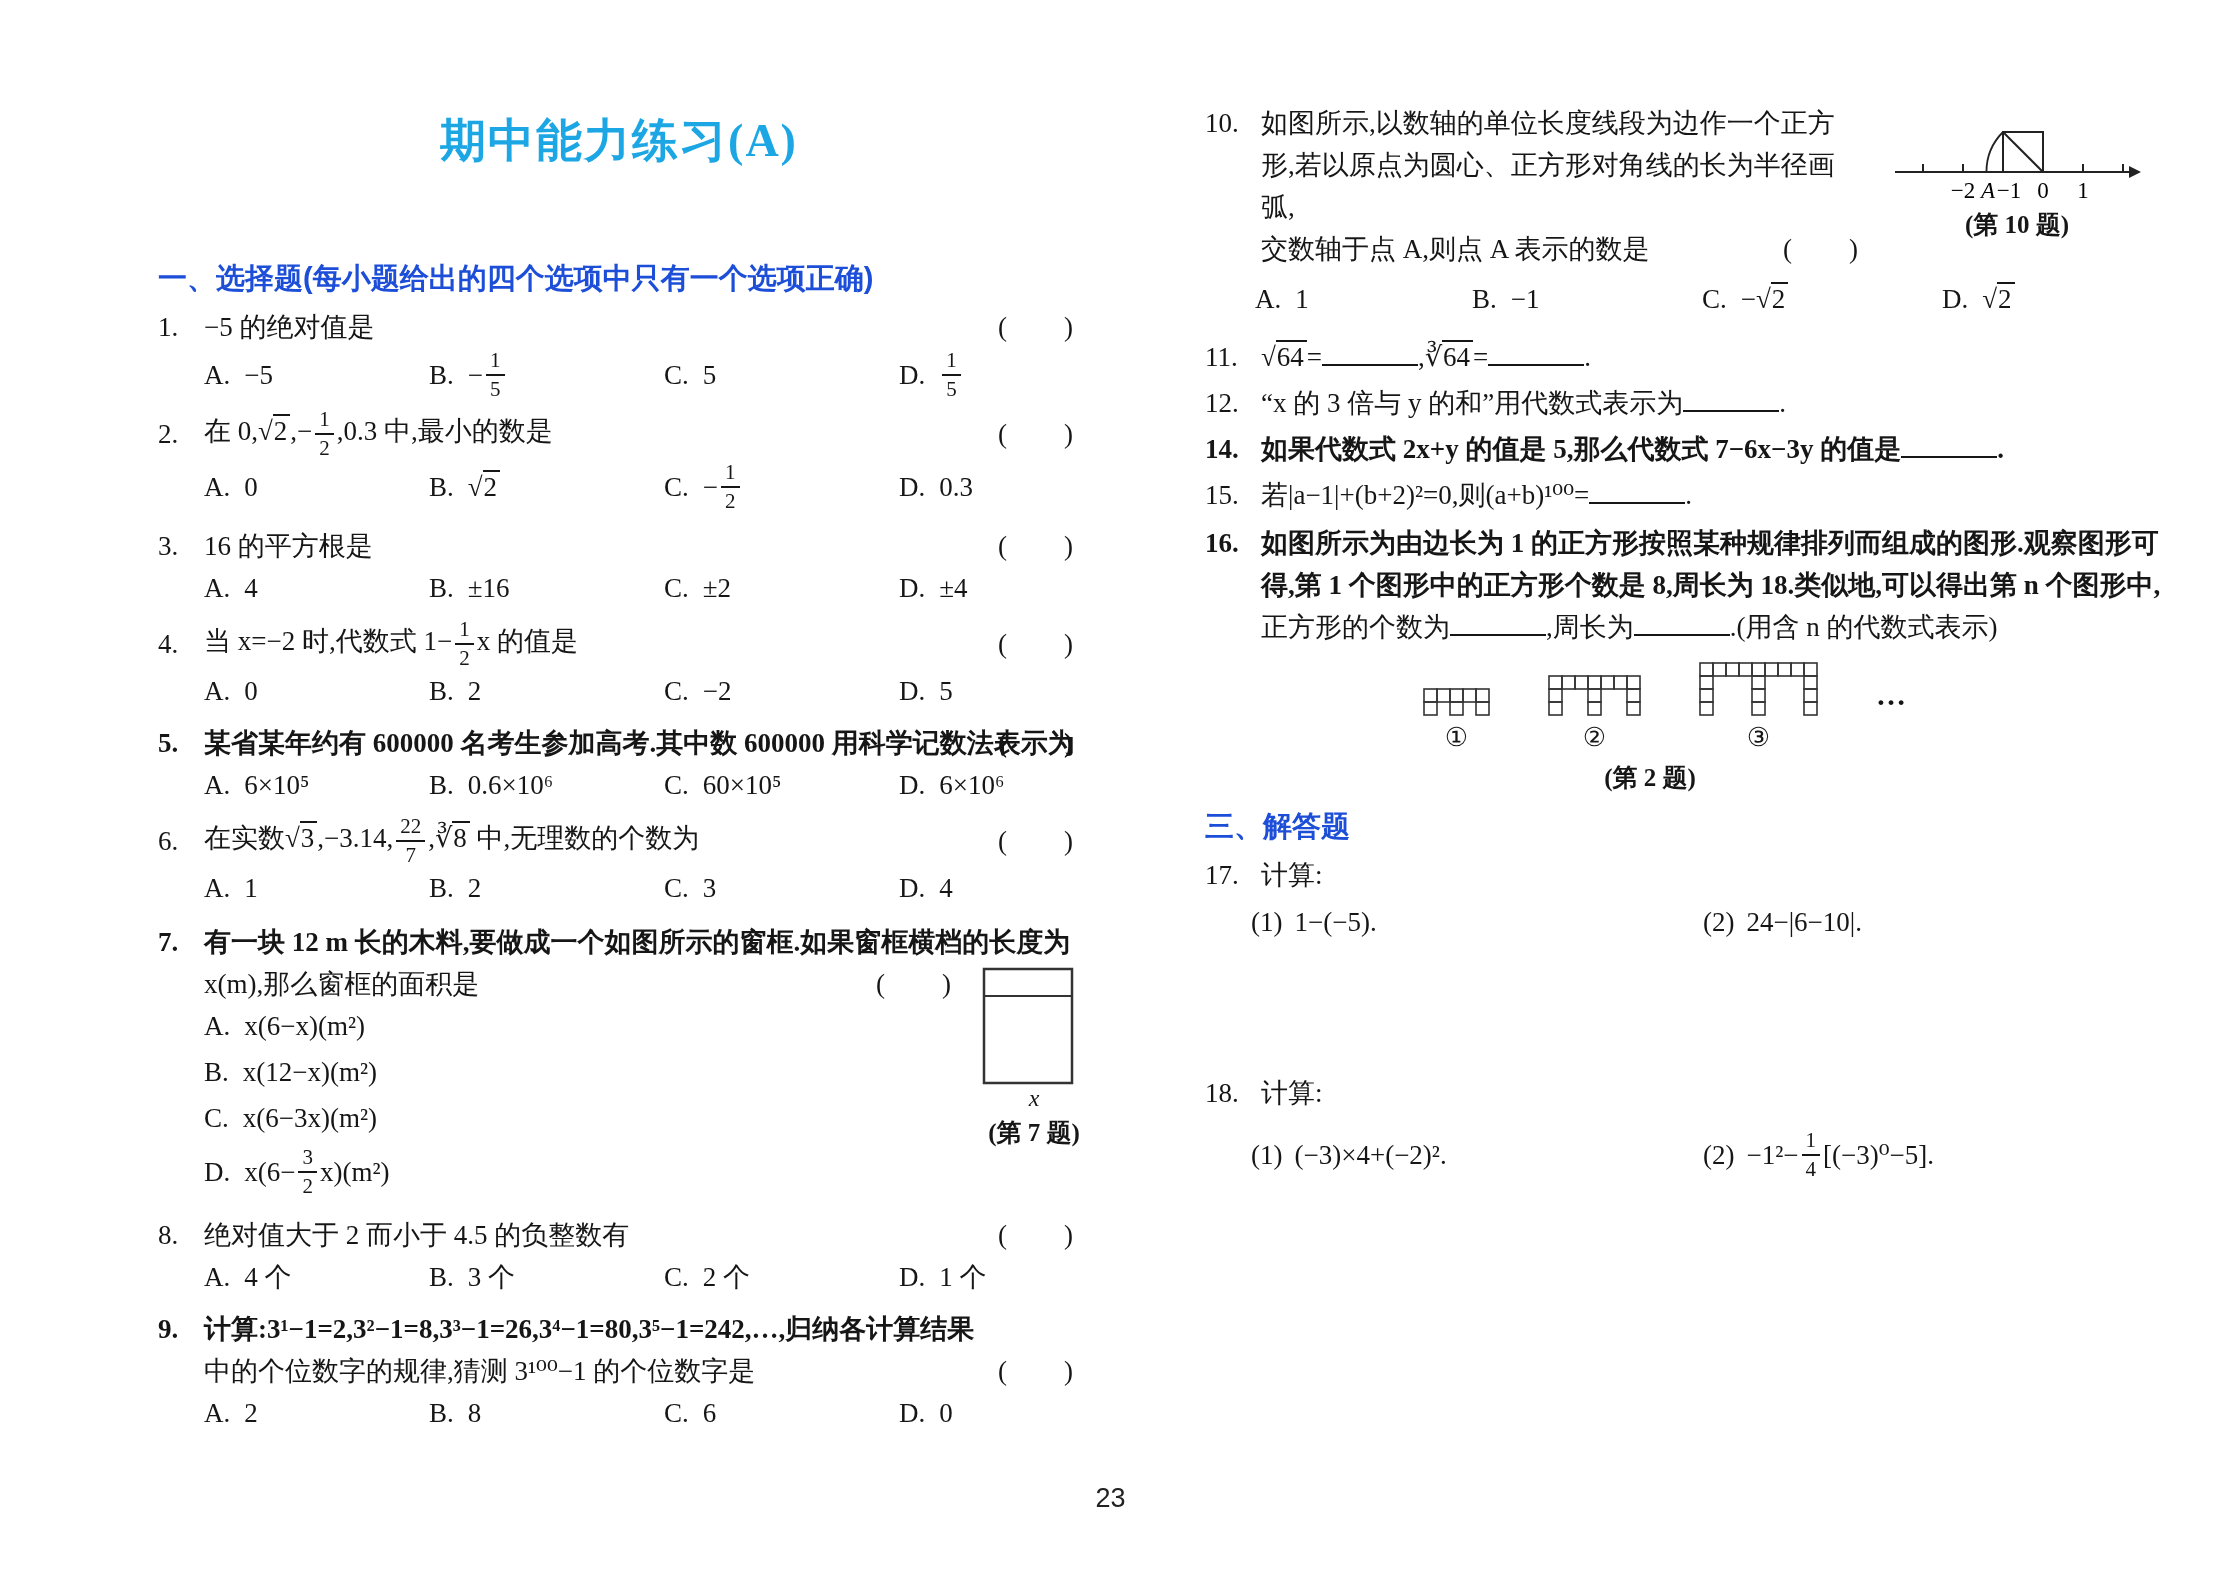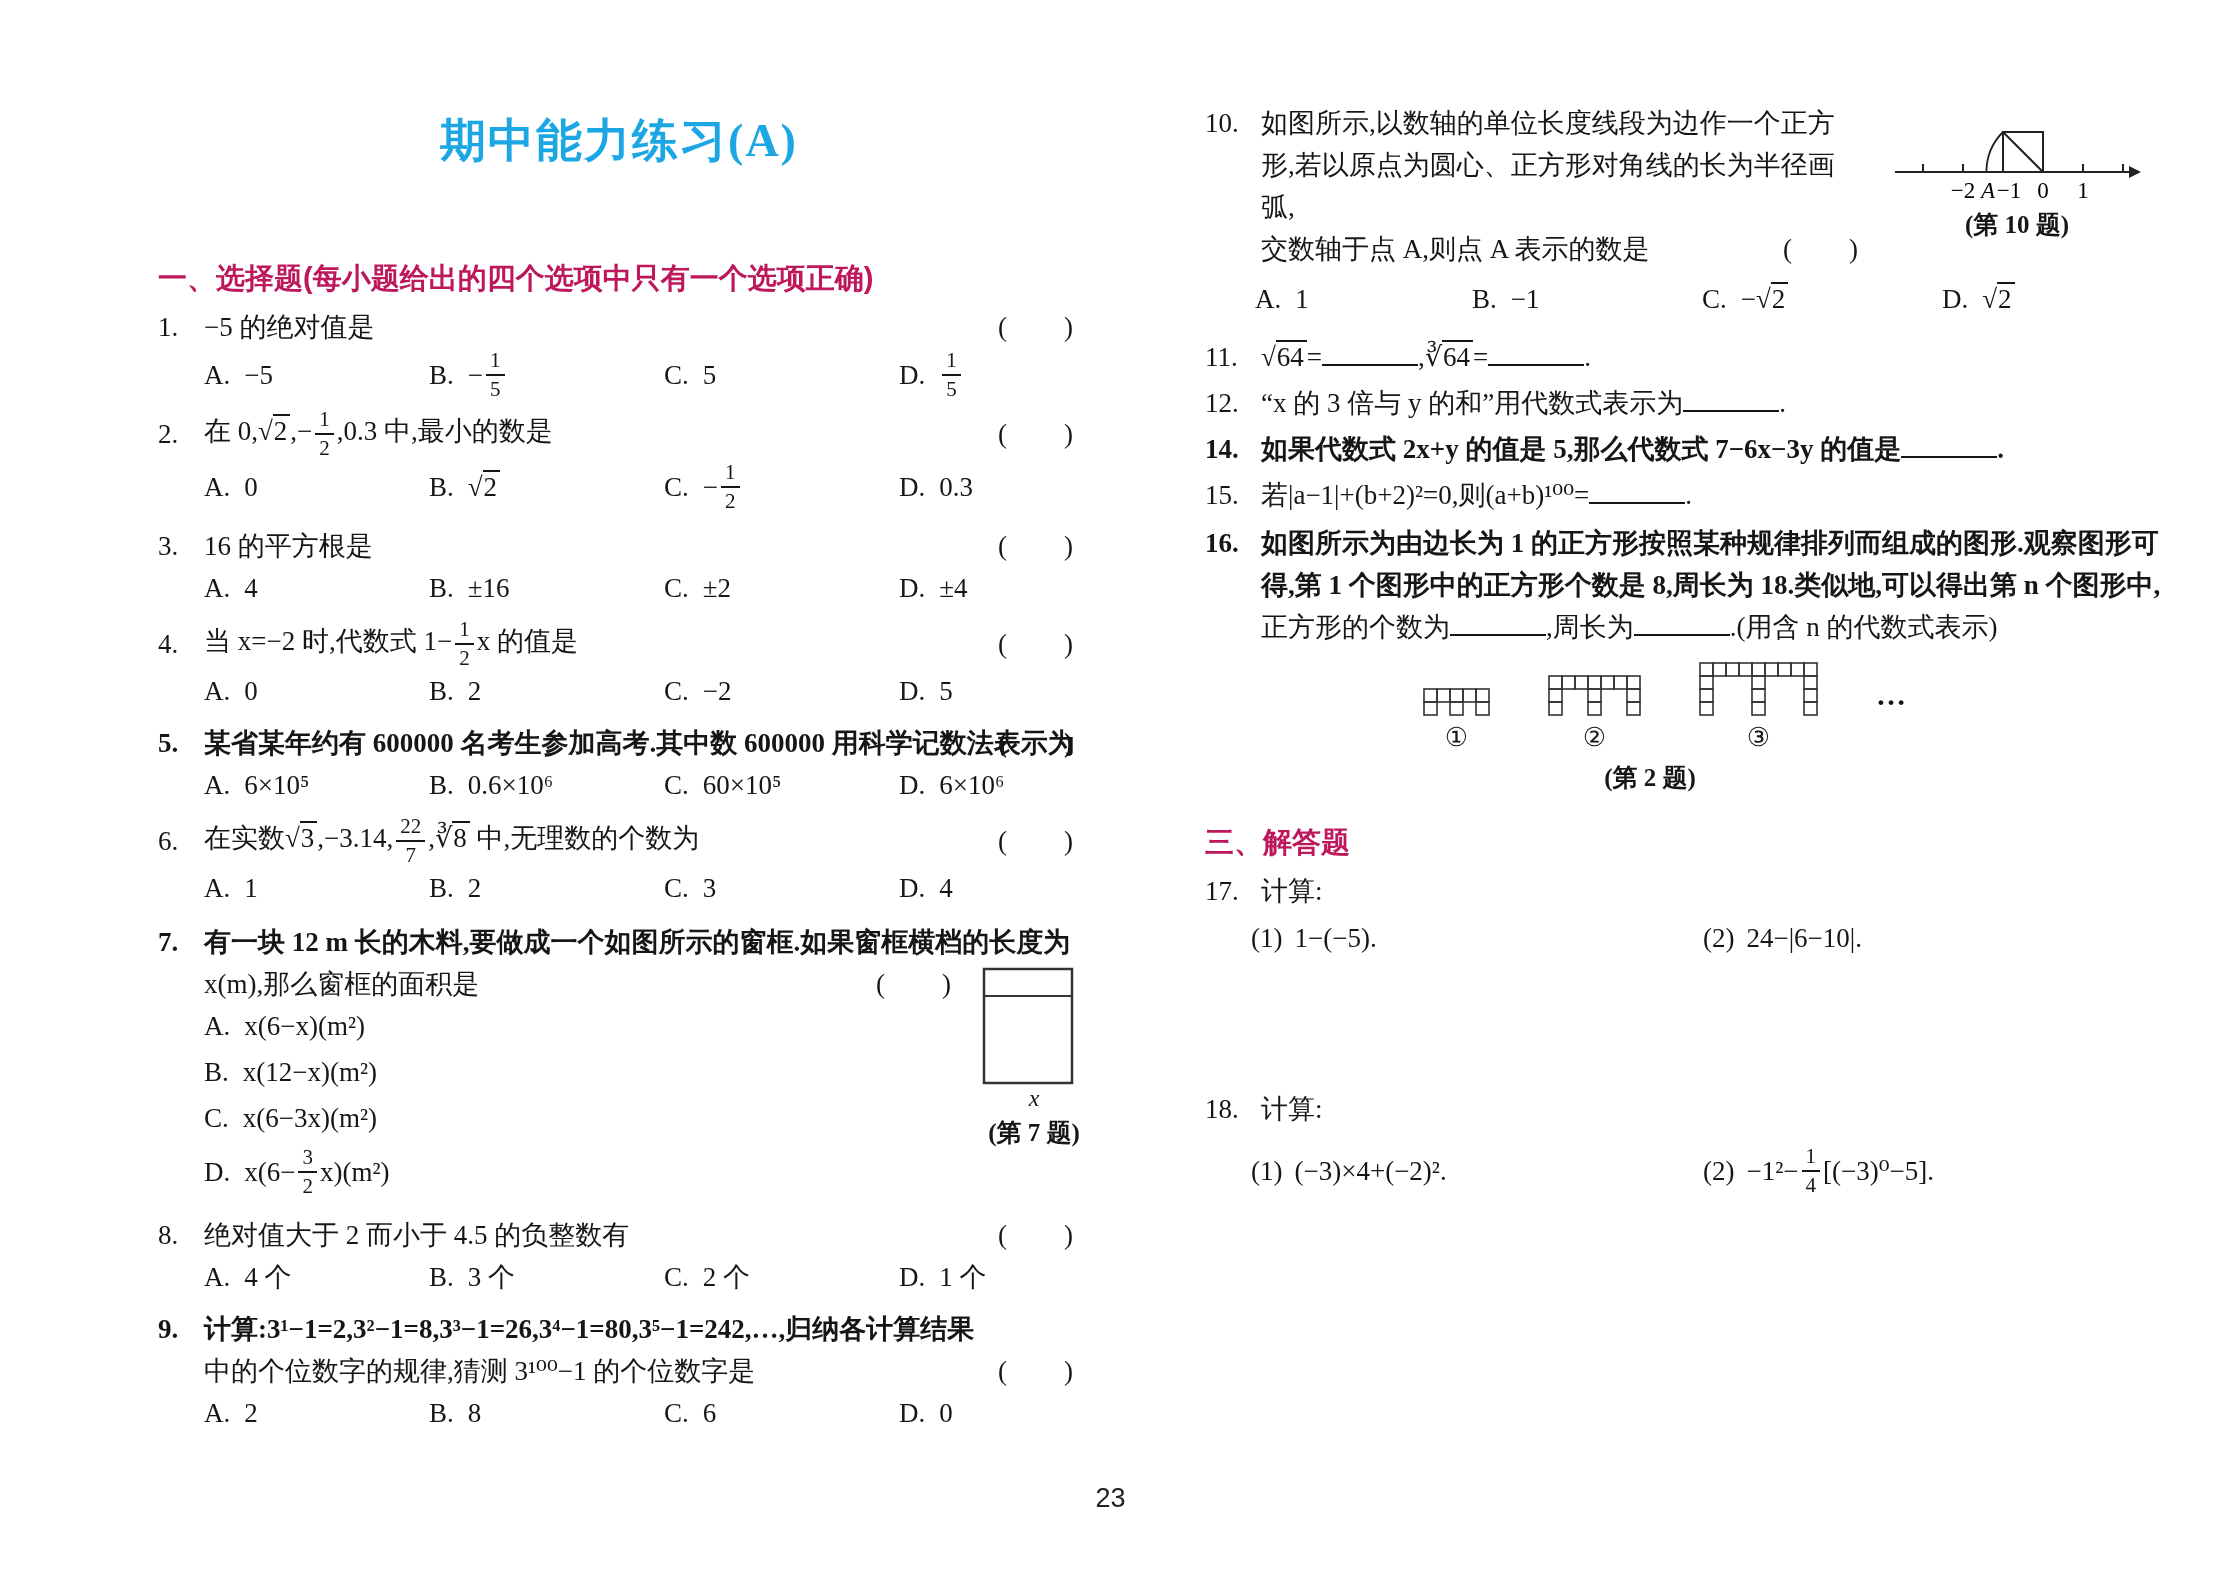--- a/index.html
+++ b/index.html
@@ -11,26 +11,26 @@
   .col{position:absolute;top:0;}
   #colL{left:158px;width:922px;}
   #colR{left:1205px;width:940px;}
 
   .title{
     color:#1ca7e4;font-weight:bold;font-size:46px;text-align:center;
     margin:110px 0 0 0;letter-spacing:2px;
     font-family:"Liberation Serif","DejaVu Serif",serif;
   }
   .sec{
-    color:#be185d;font-family:"Liberation Sans","DejaVu Sans",sans-serif;
+    color:#1d4ed8;font-family:"Liberation Sans","DejaVu Sans",sans-serif;
     font-weight:bold;font-size:29px;margin:0;line-height:40px;
   }
   #secChoice{margin-top:86px;}
   #secFill{margin-top:22px;}
-  #secSolve{margin-top:28px;}
+  #secSolve{margin-top:12px;}
 
   .q{position:relative;}
   .qline{display:flex;align-items:center;line-height:42px;}
   .qno{flex:none;width:46px;}
   .qno10{flex:none;width:56px;}
   .stem{min-width:0;}
   .ans{margin-left:auto;flex:none;padding-right:6px;letter-spacing:1px;}
   .opts{display:grid;grid-template-columns:225px 235px 235px auto;padding-left:46px;align-items:center;}
   .optsR{display:grid;grid-template-columns:217px 230px 240px auto;padding-left:50px;align-items:center;}
   .opt{display:flex;align-items:center;line-height:42px;}

